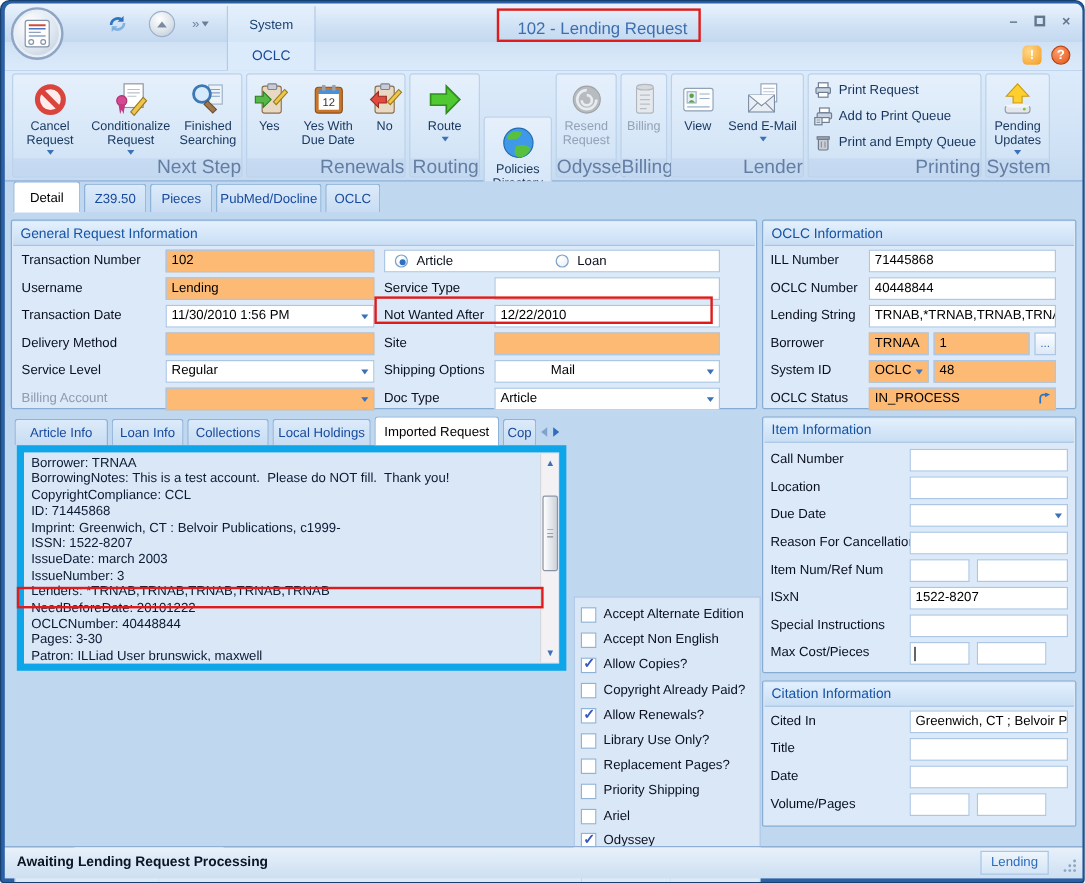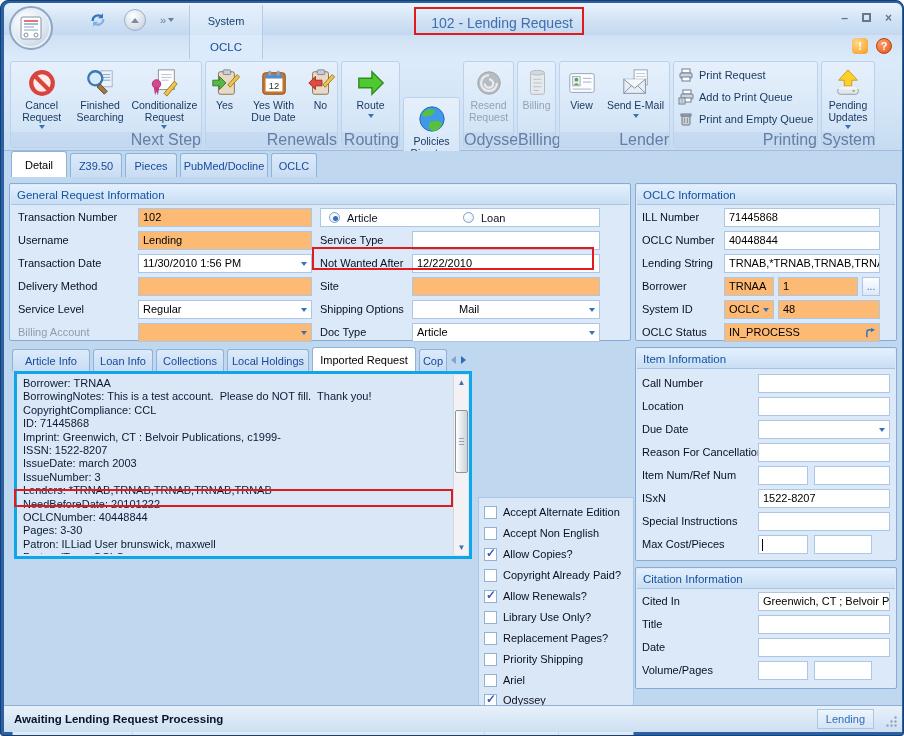--- a/index.html
+++ b/index.html
@@ -59,21 +59,21 @@
   .radio.sel::after{content:"";position:absolute;left:2.5px;top:2.5px;width:5px;height:5px;border-radius:50%;background:#2d6fc0;}
   .rlab{position:absolute;top:0;font-size:11px;line-height:19px;color:#0a0f1e;}
   .morebtn{position:absolute;height:19px;background:linear-gradient(#fdfeff,#dde9f6);border:1px solid #abc7e5;color:#2e6dbd;font-size:10px;line-height:17px;text-align:center;cursor:pointer;}
   .statarrow{position:absolute;right:3px;top:3px;}
   
   .rqtab{position:absolute;height:22px;border:1px solid #8fb2d8;border-bottom:none;border-radius:3px 3px 0 0;background:linear-gradient(#dcebfb,#c8dcf2);color:#17499c;font-size:11px;display:flex;align-items:center;justify-content:center;cursor:pointer;overflow:hidden;}
   .rqtab.active{background:#fff;color:#000;z-index:2;}
   .tscroll{position:absolute;width:9px;height:14px;display:flex;align-items:center;justify-content:center;cursor:pointer;}
   .tri-l{width:0;height:0;border-top:4px solid transparent;border-bottom:4px solid transparent;border-right:5px solid #7fa3cc;}
   .tri-r{width:0;height:0;border-top:4px solid transparent;border-bottom:4px solid transparent;border-left:5px solid #2e6dbd;}
-  .irbox{position:absolute;left:10px;top:370px;width:458px;height:188px;background:#d9e7f7;border:3px solid #0ea5e9;}
+  .irbox{position:absolute;left:10px;top:370px;width:458px;height:188px;background:#d9e7f7;border:6px solid #0ea5e9;}
   .irtext{position:absolute;left:6px;top:3px;right:18px;bottom:2px;overflow:hidden;}
   .ir-line{font-size:11px;line-height:13.4px;color:#0b1a33;white-space:pre;}
   .vscroll{position:absolute;right:1px;top:1px;width:15px;bottom:1px;background:#f3f1f4;border-left:1px solid #d4d9e0;}
   .vs-up,.vs-dn{position:absolute;left:0;width:15px;height:15px;color:#3a71b8;font-size:8px;text-align:center;line-height:15px;cursor:pointer;}
   .vs-up{top:0;} .vs-dn{bottom:0;}
   .vs-thumb{position:absolute;left:1px;top:35px;width:13px;height:63px;border:1px solid #8a93a2;border-radius:2px;background:linear-gradient(90deg,#fff,#cdd2da);cursor:grab;}
   .vs-thumb::after{content:"";position:absolute;left:3px;right:3px;top:27px;height:7px;background:repeating-linear-gradient(#9aa2ad 0 1px,transparent 1px 3px);}
   
   .flagpanel{position:absolute;left:474px;top:346px;width:156px;height:212px;background:#d9e7f7;border:1px solid #a9c6e6;}
   .flag{position:absolute;left:5px;height:16px;display:flex;align-items:center;gap:6px;cursor:pointer;}
@@ -152,47 +152,47 @@
         <div class="rbtn" style="width:62px">
           <span class="ricon">
               <svg width="30" height="30" viewBox="0 0 32 32">
                 <circle cx="16" cy="16" r="11.5" fill="#fdeceb" stroke="#d9443c" stroke-width="4.5"></circle>
                 <rect x="5" y="13.8" width="22" height="4.5" fill="#d9443c" transform="rotate(45 16 16)"></rect>
               </svg>
             </span>
           <span class="rlabel">Cancel Request</span>
           <span class="arr"></span>
         </div>
-        <div class="rbtn" style="width:56px">
-          <span class="ricon">
-              <svg width="30" height="30" viewBox="0 0 32 32">
-                <rect x="17" y="3" width="12" height="17" fill="#eef3f9" stroke="#9ab0c8"></rect>
-                <line x1="19" y1="7" x2="27" y2="7" stroke="#7fa3cc"></line>
-                <line x1="19" y1="10" x2="27" y2="10" stroke="#7fa3cc"></line>
-                <line x1="19" y1="13" x2="27" y2="13" stroke="#7fa3cc"></line>
-                <circle cx="11" cy="11" r="7.5" fill="#d6eafc" stroke="#3c78b4" stroke-width="2.5"></circle>
-                <rect x="16" y="17" width="11" height="4.5" transform="rotate(45 16 17)" fill="#a0764b" stroke="#6e4e2d"></rect>
-              </svg>
-            </span>
-          <span class="rlabel">Finished Searching</span>
-        </div>
         <div class="rbtn" style="width:74px">
           <span class="ricon">
               <svg width="30" height="30" viewBox="0 0 32 32">
                 <rect x="10" y="2" width="17" height="21" fill="#fff" stroke="#8a8f98"></rect>
                 <line x1="13" y1="7" x2="24" y2="7" stroke="#b9bfc9"></line>
                 <line x1="13" y1="10" x2="24" y2="10" stroke="#b9bfc9"></line>
                 <line x1="13" y1="13" x2="21" y2="13" stroke="#b9bfc9"></line>
                 <circle cx="8" cy="17" r="4.5" fill="#d4498f" stroke="#a82e6d"></circle>
                 <path d="M5 20 L6.5 29 L8 25 L9.5 29 L11 20 Z" fill="#c23a80"></path>
                 <path d="M16 27 L27 14 L30 17 L19 30 Z" fill="#f0c64a" stroke="#9a7a20"></path>
               </svg>
             </span>
           <span class="rlabel">Conditionalize Request</span>
           <span class="arr"></span>
+        </div>
+        <div class="rbtn" style="width:56px">
+          <span class="ricon">
+              <svg width="30" height="30" viewBox="0 0 32 32">
+                <rect x="17" y="3" width="12" height="17" fill="#eef3f9" stroke="#9ab0c8"></rect>
+                <line x1="19" y1="7" x2="27" y2="7" stroke="#7fa3cc"></line>
+                <line x1="19" y1="10" x2="27" y2="10" stroke="#7fa3cc"></line>
+                <line x1="19" y1="13" x2="27" y2="13" stroke="#7fa3cc"></line>
+                <circle cx="11" cy="11" r="7.5" fill="#d6eafc" stroke="#3c78b4" stroke-width="2.5"></circle>
+                <rect x="16" y="17" width="11" height="4.5" transform="rotate(45 16 17)" fill="#a0764b" stroke="#6e4e2d"></rect>
+              </svg>
+            </span>
+          <span class="rlabel">Finished Searching</span>
         </div>
       </div>
       <div class="rg-label">Next Step</div>
     </div>
 
     <div class="rgroup" style="left:201px;width:133px;">
       <div class="rg-body">
         <div class="rbtn" style="width:36px">
           <span class="ricon">
               <svg width="30" height="30" viewBox="0 0 32 32">

